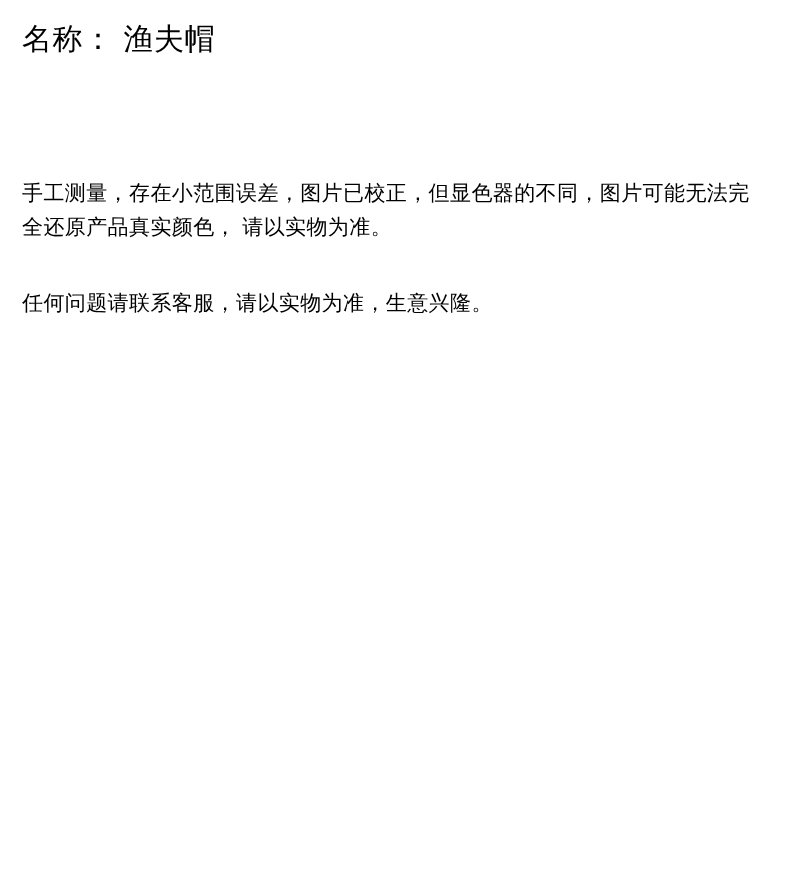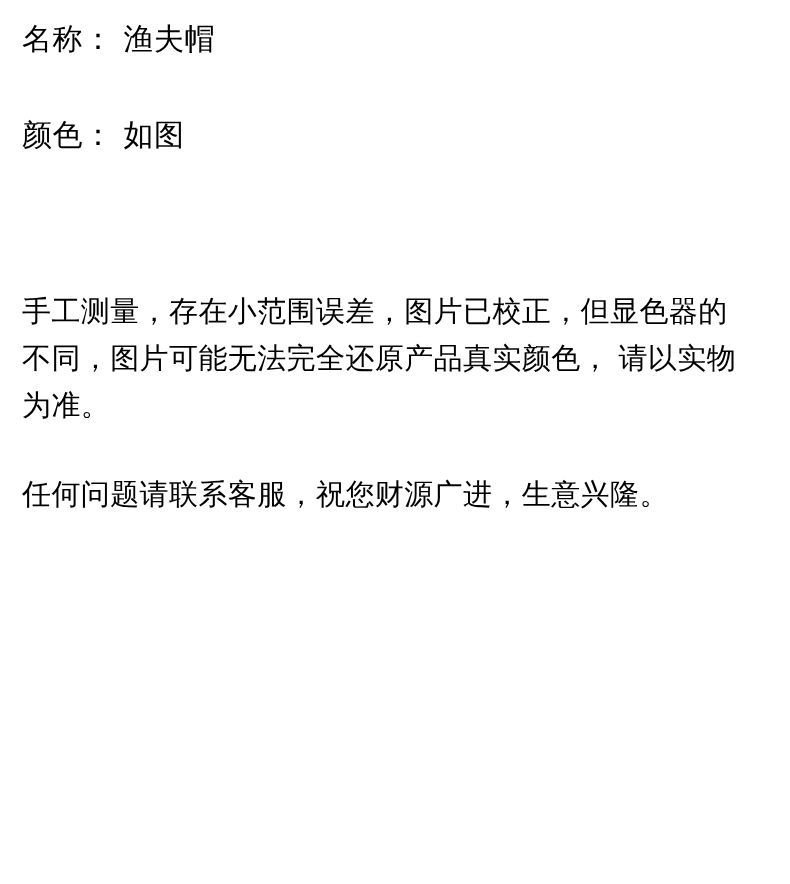--- a/index.html
+++ b/index.html
@@ -38,49 +38,46 @@
     display: inline;
   }
   .spec-row .value {
     display: inline;
     margin-left: 10px;
   }
   .gap-block {
     height: 58px;
   }
   .note {
-    font-size: 29px;
+    font-size: 21px;
     line-height: 1.62;
     letter-spacing: 0.4px;
-    margin: 16px 0 42px 0;
+    margin: 0 0 42px 0;
     max-width: 728px;
   }
   .note.last {
     margin-bottom: 0;
   }
 </style>
 </head>
 <body>
 
 <div class="page">
 
   <div class="spec-list">
 
     <div class="spec-row">
       <span class="label">名称：</span><span class="value">渔夫帽</span>
     </div>
 
 
-    <div class="spec-row">
-      <span class="label">颜色：</span><span class="value">如图</span>
-    </div>
 
 
 
   </div>
 
   <div class="gap-block"></div>
 
   <p class="note">手工测量，存在小范围误差，图片已校正，但显色器的不同，图片可能无法完全还原产品真实颜色， 请以实物为准。</p>
 
-  <p class="note last">任何问题请联系客服，祝您财源广进，生意兴隆。</p>
+  <p class="note last">任何问题请联系客服，请以实物为准，生意兴隆。</p>
 
 </div>
 
 </body></html>

